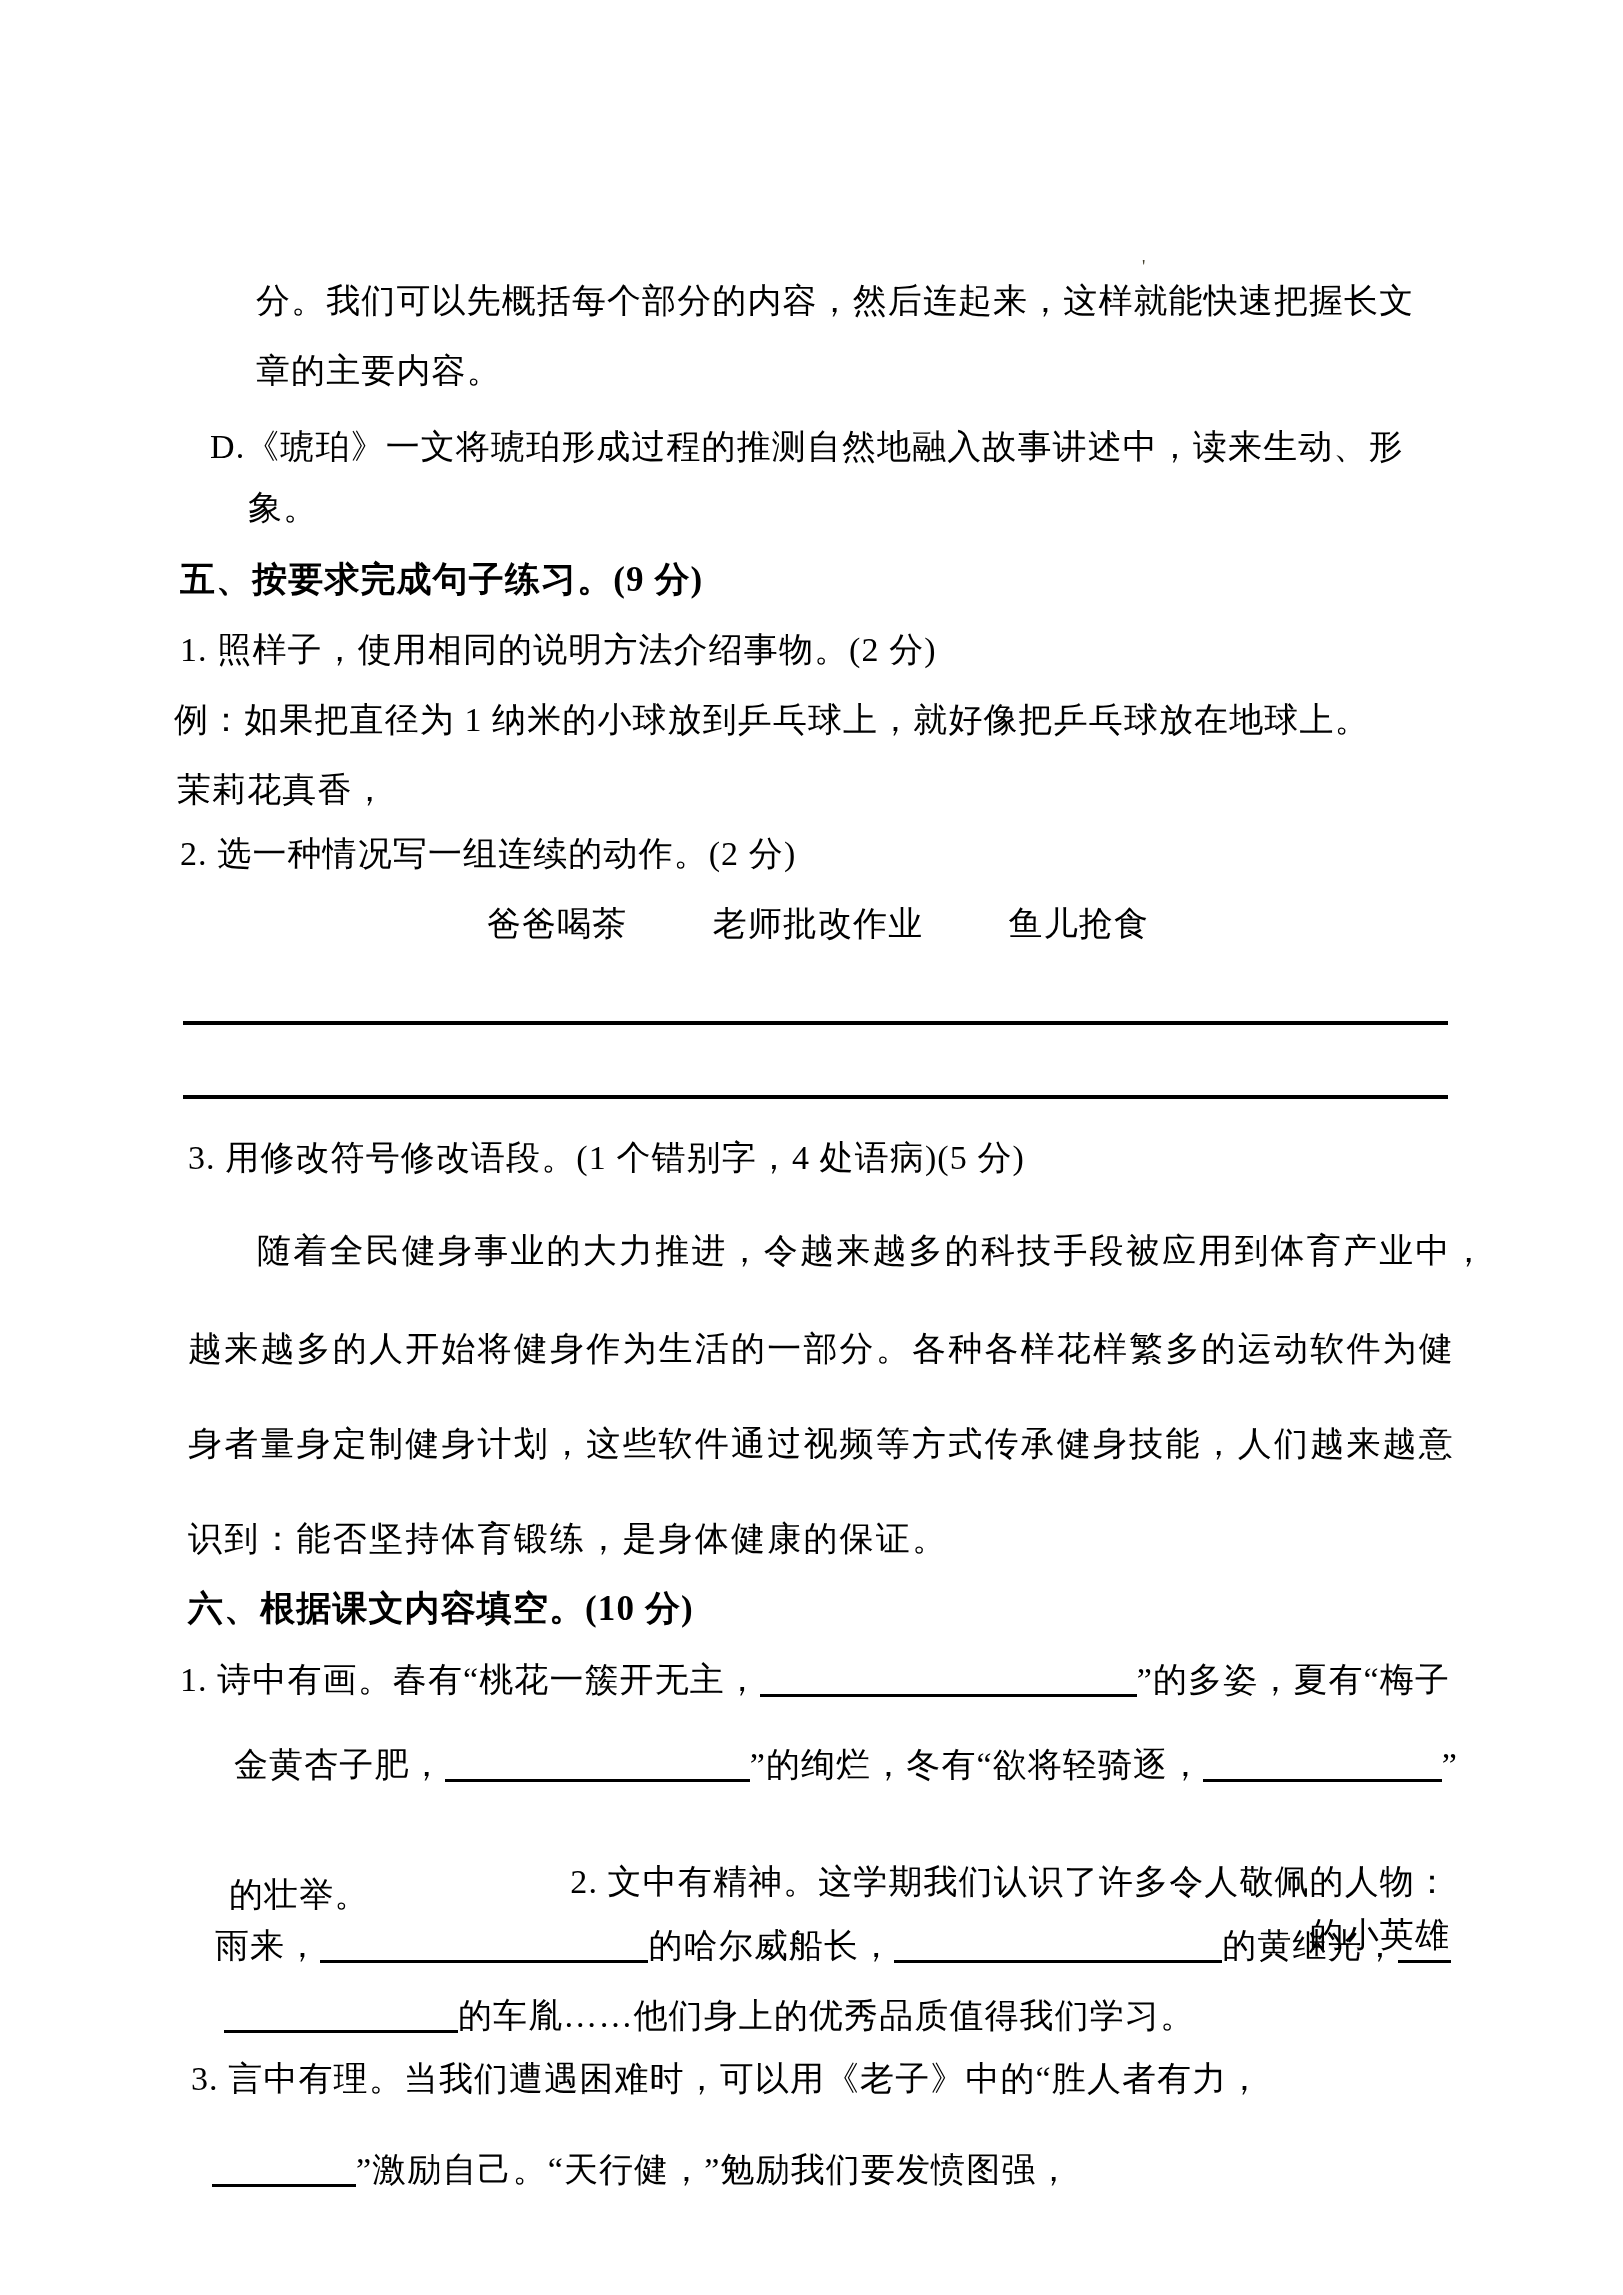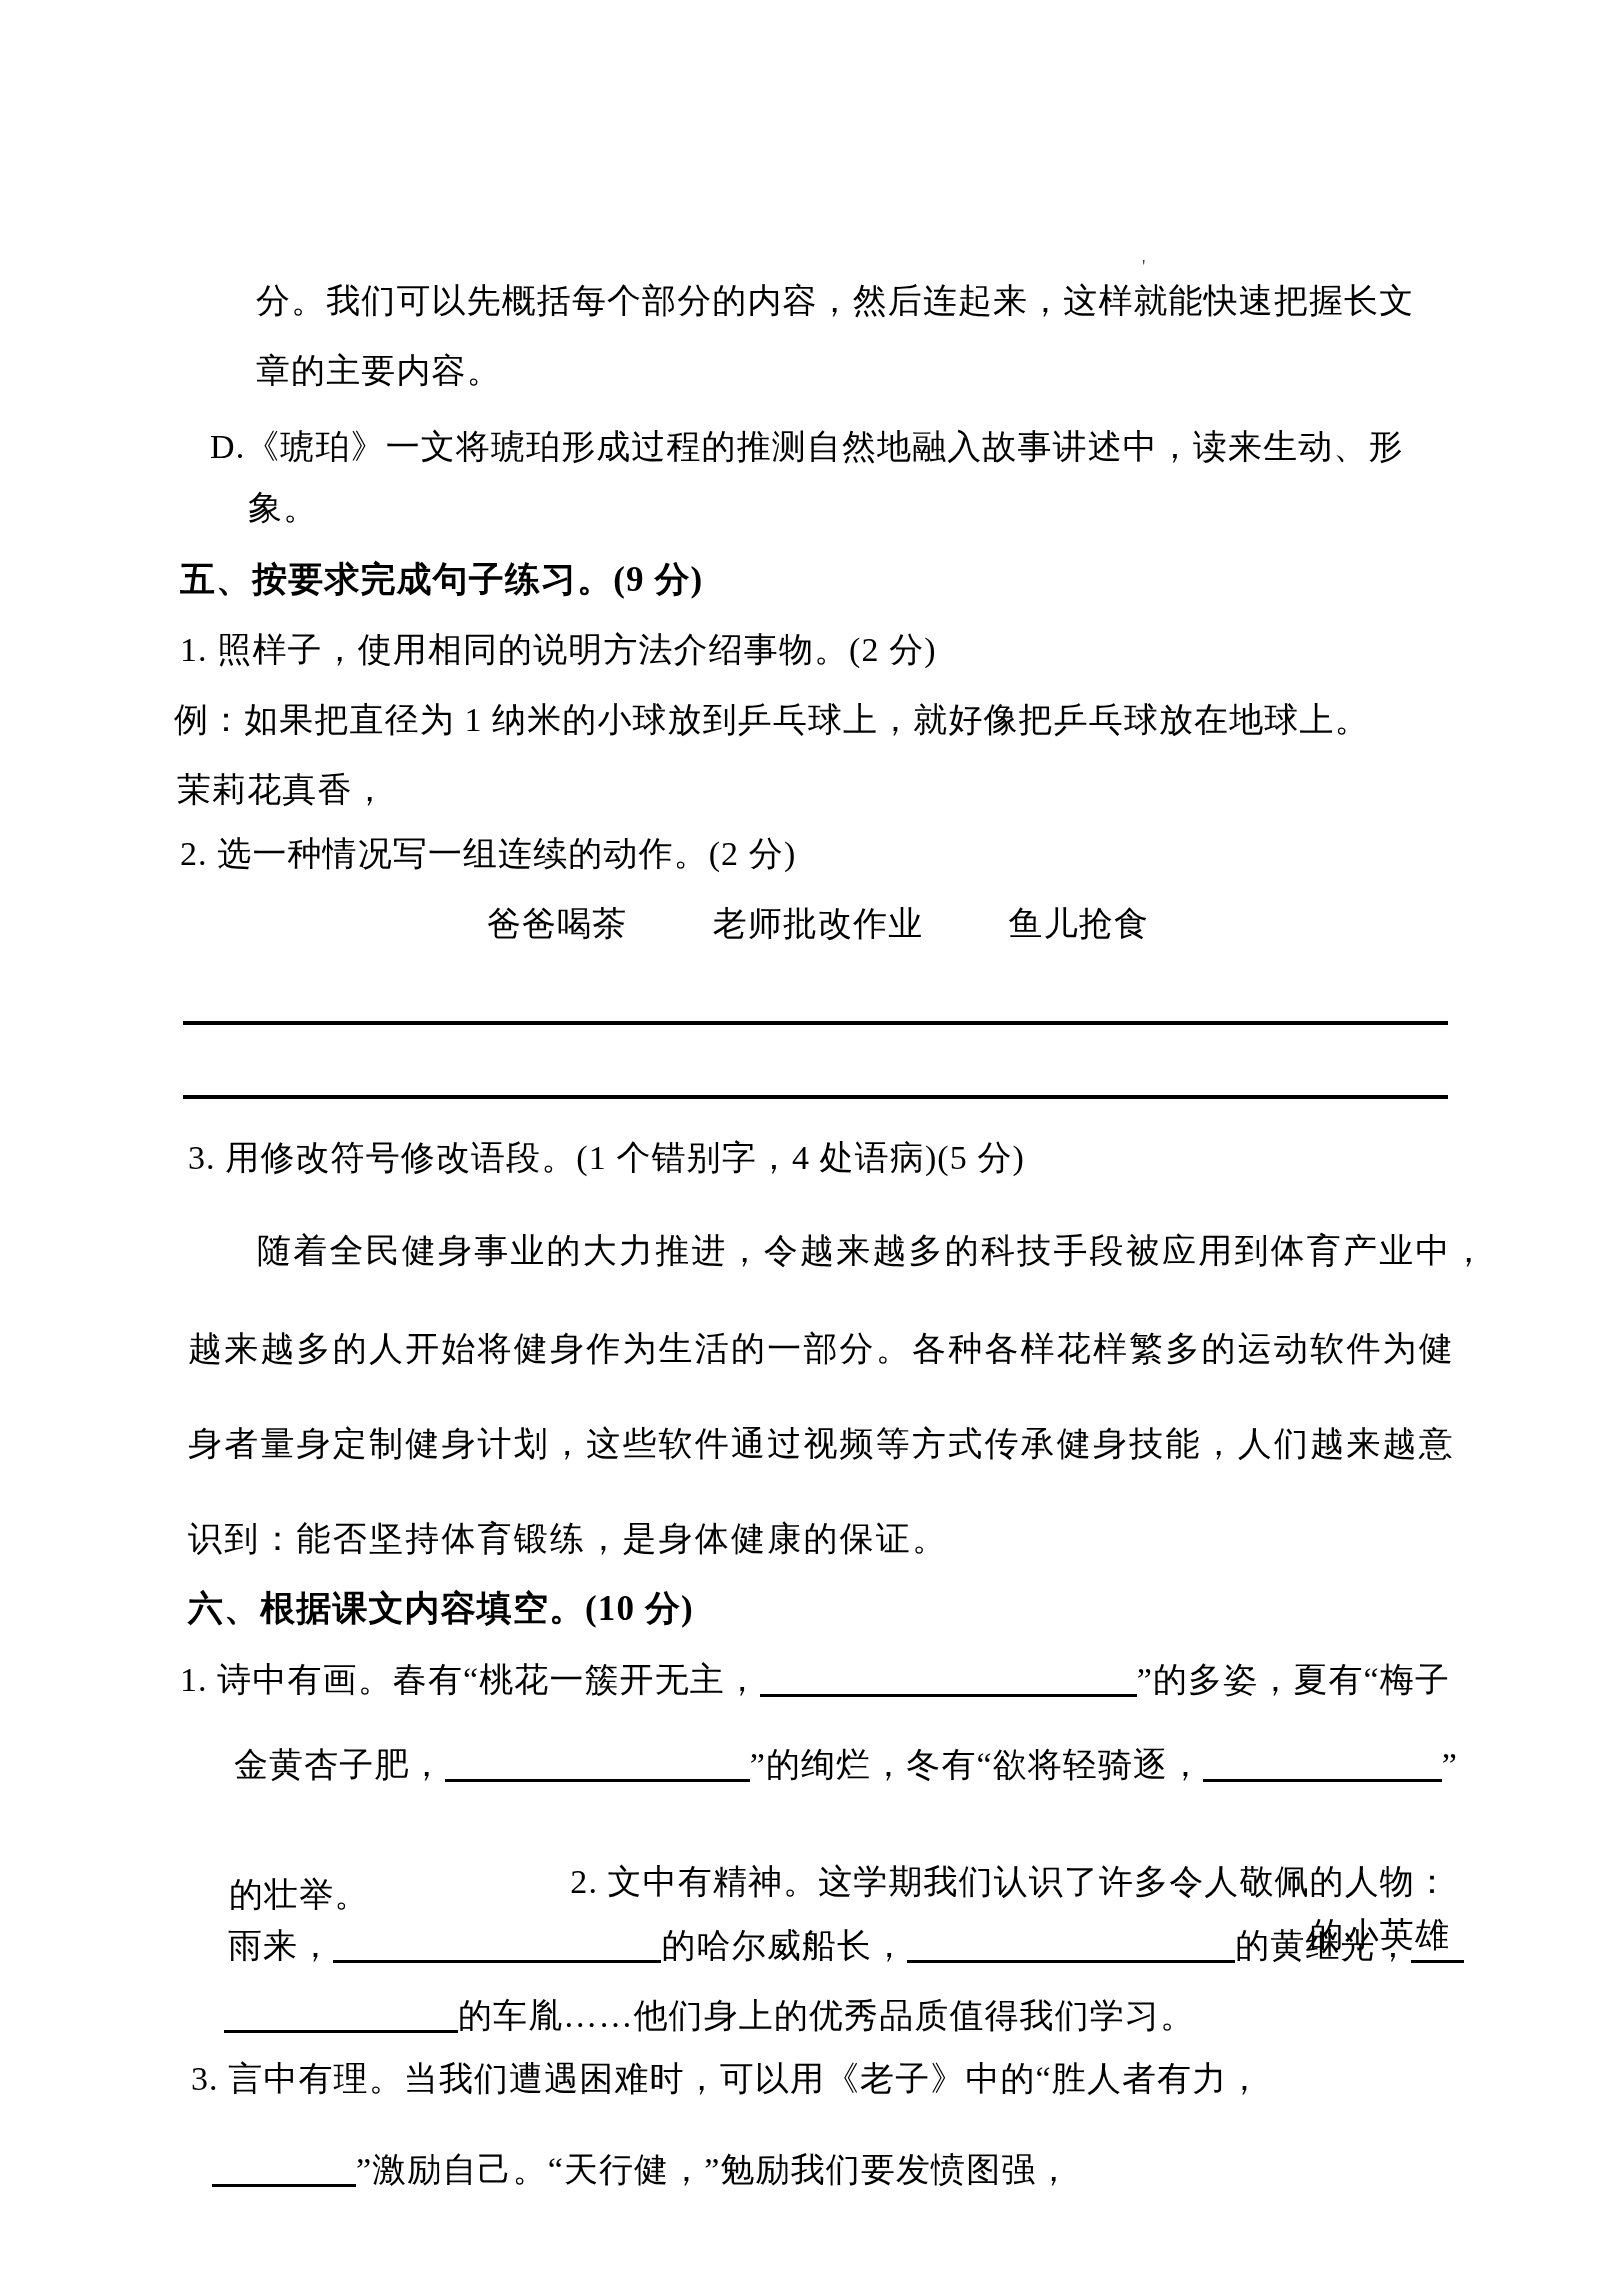--- a/index.html
+++ b/index.html
@@ -71,21 +71,21 @@
     <span class="blank" style="flex:430 1 0;"></span>
     <span>”</span>
   </div>
   <div class="line" style="left:229px;top:1873px;">的壮举。</div>
 
   <div class="line fline" style="left:180px;top:1860px;width:1270px;flex-direction:column;">
     <span>2. 文中有精神。这学期我们认识了许多令人敬佩的人物：</span>
     <span class="blank b-fill"></span>
     <span>的小英雄</span>
   </div>
-  <div class="line fline" style="left:228px;top:1924px;width:1236px;">
+  <div class="line fline" style="left:215px;top:1924px;width:1236px;">
     <span>雨来，</span>
     <span class="blank" style="flex:555 1 0;"></span>
     <span>的哈尔威船长，</span>
     <span class="blank" style="flex:555 1 0;"></span>
     <span>的黄继光，</span>
     <span class="blank" style="flex:90 1 0;"></span>
   </div>
   <div class="line fline" style="left:224px;top:1994px;">
     <span class="blank" style="width:234px;"></span>
     <span>的车胤……他们身上的优秀品质值得我们学习。</span>

